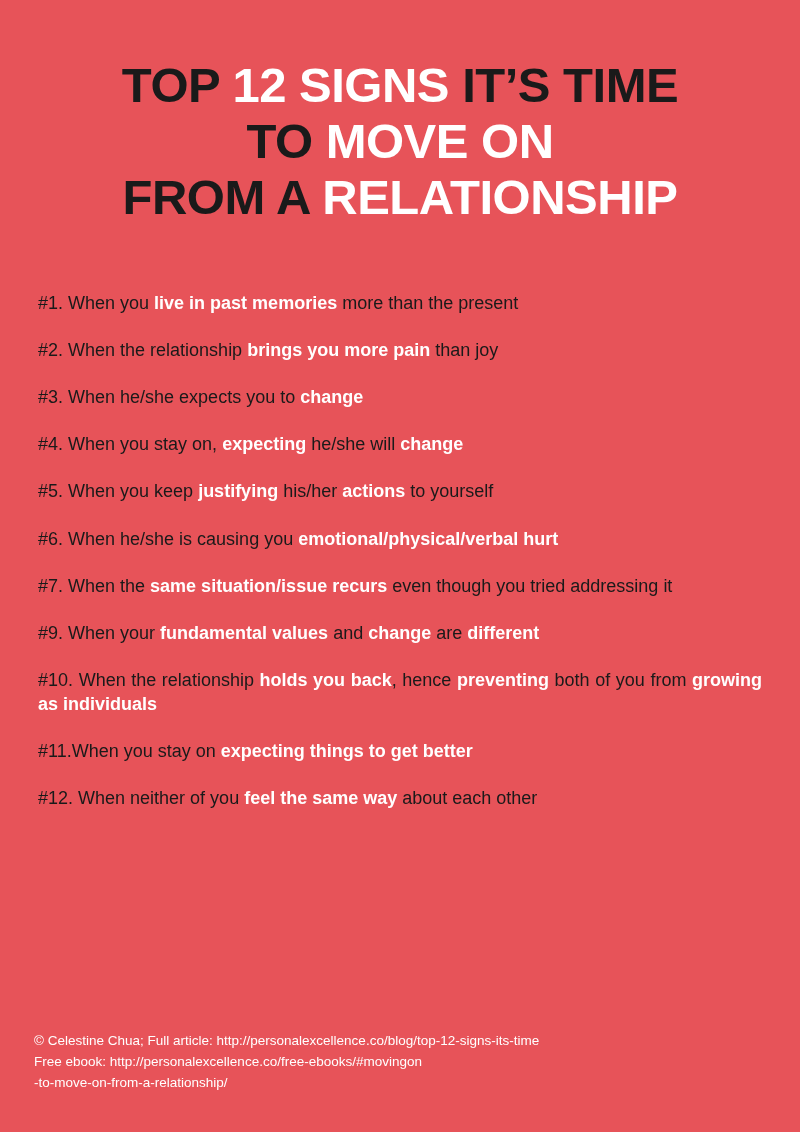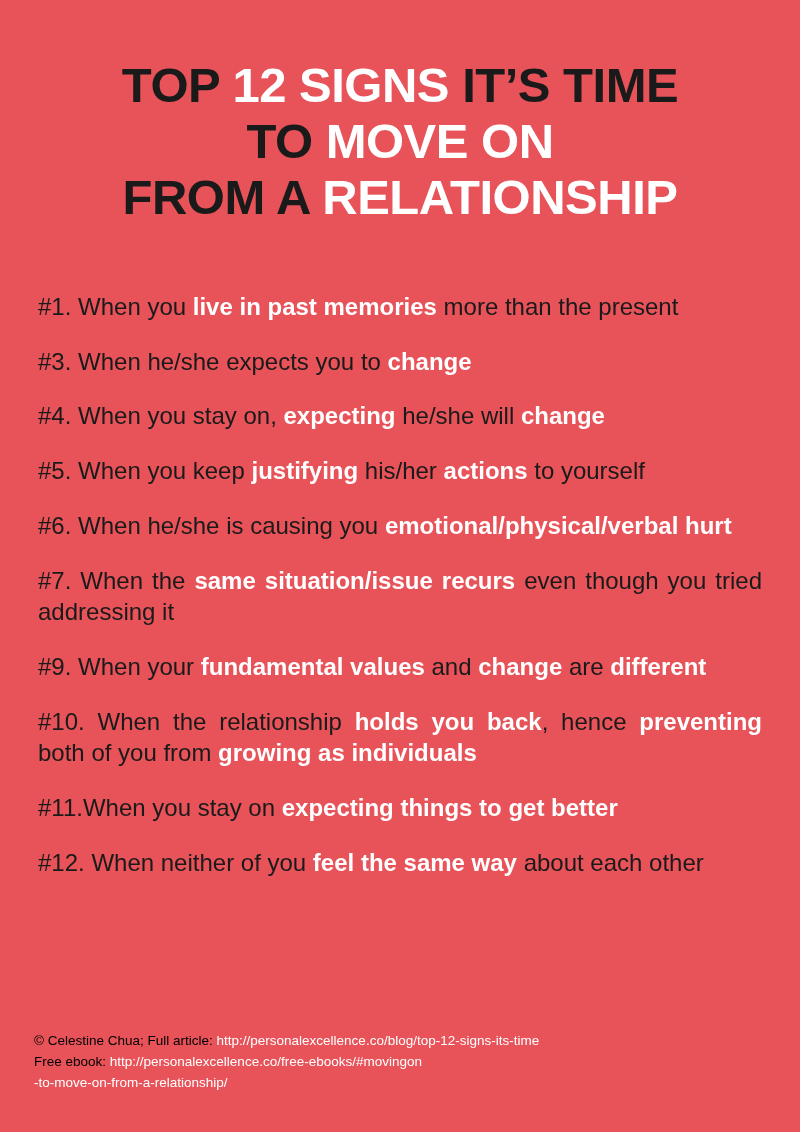--- a/index.html
+++ b/index.html
@@ -37,21 +37,21 @@
     display: block;
     white-space: nowrap;
   }
   
   .list {
     margin-top: 66px;
     padding: 0 4px;
   }
   .item {
     color: #1a1a1a;
-    font-size: 24px;
+    font-size: 18px;
     line-height: 1.29;
     margin-bottom: 24px;
     text-align: justify;
     text-justify: inter-word;
   }
   .item:last-child {
     margin-bottom: 12px;
   }
   .item b {
     color: #ffffff;
@@ -65,39 +65,40 @@
   .footer {
     position: absolute;
     left: 34px;
     right: 34px;
     bottom: 38px;
     color: #ffffff;
     font-size: 13.5px;
     line-height: 1.55;
   }
   .footer .dark {
-    color: #000000;
+    color: #ffffff;
   }
   .footer-line {
     display: block;
   }
 </style>
 </head>
 <body>
 
 <div class="poster">
 
   <h1 class="title">
     <span class="title-line"><span>TOP </span><span class="w">12 SIGNS</span><span> IT’S TIME</span></span>
     <span class="title-line"><span>TO </span><span class="w">MOVE ON</span></span>
     <span class="title-line"><span>FROM A </span><span class="w">RELATIONSHIP</span></span>
   </h1>
 
   <div class="list">
       <div class="item single"><span>#1.</span><span> When you </span><b>live in past memories</b><span> more than the present</span></div>
+      <div class="item single"><span>#2.</span><span> When the relationship </span><b>brings you more pain</b><span> than joy</span></div>
       <div class="item single"><span>#3.</span><span> When he/she expects you to </span><b>change</b></div>
       <div class="item single"><span>#4.</span><span> When you stay on, </span><b>expecting</b><span> he/she will </span><b>change</b></div>
       <div class="item single"><span>#5.</span><span> When you keep </span><b>justifying</b><span> his/her </span><b>actions</b><span> to yourself</span></div>
       <div class="item single"><span>#6.</span><span> When he/she is causing you </span><b>emotional/physical/verbal hurt</b></div>
       <div class="item"><span>#7.</span><span> When the </span><b>same situation/issue recurs</b><span> even though you tried addressing it</span></div>
       <div class="item single"><span>#9.</span><span> When your </span><b>fundamental values</b><span> and </span><b>change</b><span> are </span><b>different</b></div>
       <div class="item"><span>#10.</span><span> When the relationship </span><b>holds you back</b><span>, hence </span><b>preventing</b><span> both of you from </span><b>growing as individuals</b></div>
       <div class="item single"><span>#11.</span><span>When you stay on </span><b>expecting things to get better</b></div>
       <div class="item single"><span>#12.</span><span> When neither of you </span><b>feel the same way</b><span> about each other</span></div>
     </div>

